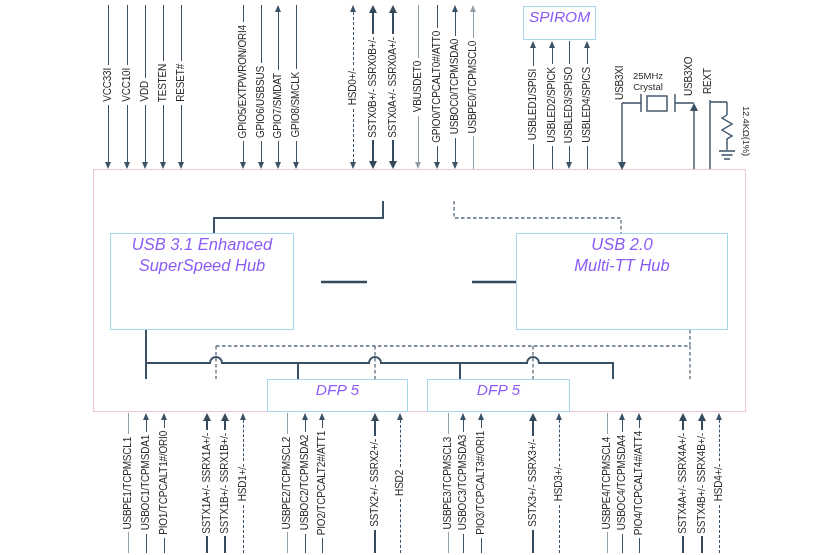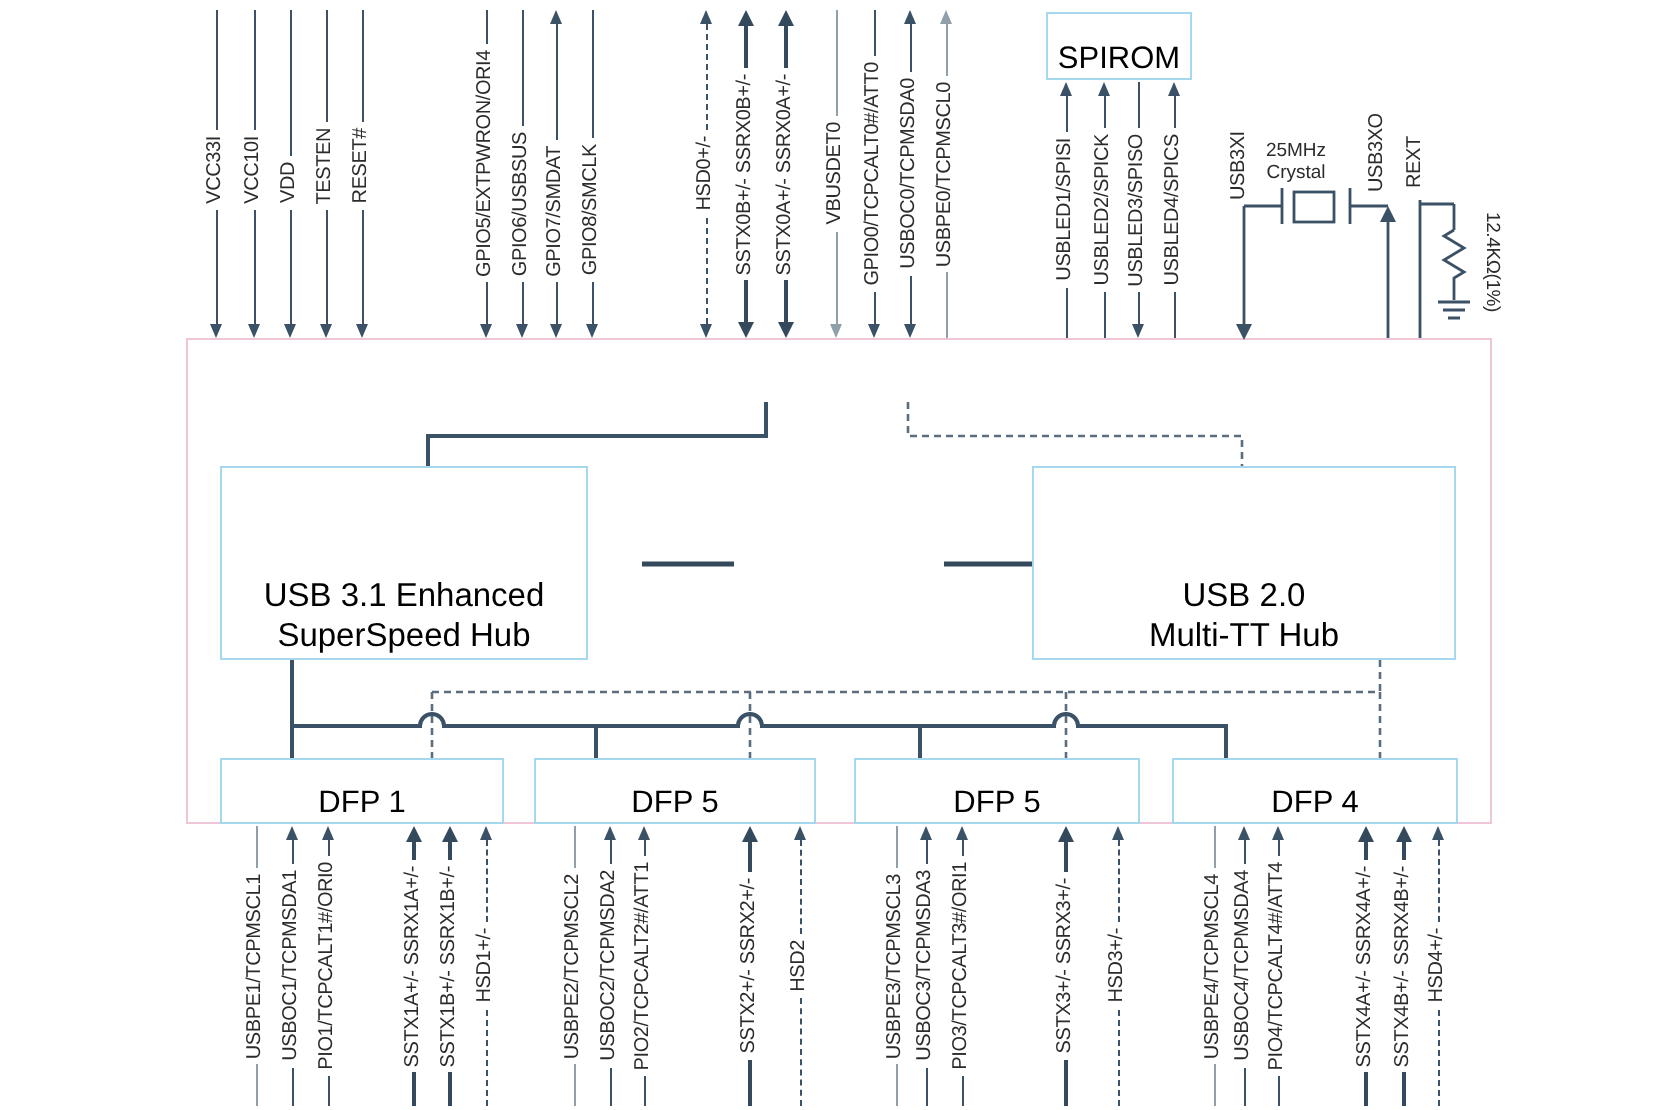--- a/index.html
+++ b/index.html
@@ -7,22 +7,22 @@
            font-family:"Liberation Sans", sans-serif; }
 
   svg.wires { position:absolute; left:0; top:0; }
   .w  { stroke:#3a5166; stroke-width:2;   fill:none; }
   .w2 { stroke:#34495c; stroke-width:2.6; fill:none; }
   .d  { stroke:#5a6e80; stroke-width:1.3; fill:none; stroke-dasharray:3.5 2.5; }
   .c  { stroke:#3a5166; stroke-width:1.4; fill:none; }
   .af { fill:#3a5166; stroke:none; }
   .crect { fill:#ffffff; stroke:#3a5166; stroke-width:1.4; }
 
-  .box { position:absolute; background:#ffffff; display:flex; align-items:flex-end; justify-content:center;
-         text-align:center; color:#000000; box-sizing:border-box; }
+  .box { position:absolute; background:#ffffff; display:flex; align-items:flex-start; justify-content:center;
+         text-align:center; color:#8b5cf6; box-sizing:border-box;font-style:italic; }
   .box.outer { border:1.5px solid #eec6d8; background:transparent; }
   .box.blue  { border:1.5px solid #a5d8ec; }
   .box span  { white-space:pre-line; line-height:1.25; }
 
   .sig { position:absolute; width:16px; display:flex; flex-direction:column; align-items:center;
          color:#3a5166; }
   .sig.gray  { color:#8fa0ab; }
   .sig.thick { color:#34495c; }
   .seg { flex:1 1 0; min-height:0; width:100%; display:flex; flex-direction:column; align-items:center; }
   .ln  { flex:1 1 0; min-height:0; width:0; border-left:1.5px solid currentColor; }
@@ -87,32 +87,26 @@
     <span>SPIROM</span>
   </div>
   <div class="box blue" style="left:110px; top:233px; width:184px; height:97px; font-size:16.5px;">
     <span>USB 3.1 Enhanced
 SuperSpeed Hub</span>
   </div>
   <div class="box blue" style="left:516px; top:233px; width:212px; height:97px; font-size:16.5px;">
     <span>USB 2.0
 Multi-TT Hub</span>
   </div>
-  <div class="box blue" style="left:110px; top:379px; width:142px; height:33px; font-size:15.5px;">
-    <span>DFP 1</span>
-  </div>
   <div class="box blue" style="left:267px; top:379px; width:141px; height:33px; font-size:15.5px;">
     <span>DFP 5</span>
   </div>
   <div class="box blue" style="left:427px; top:379px; width:143px; height:33px; font-size:15.5px;">
     <span>DFP 5</span>
   </div>
-  <div class="box blue" style="left:586px; top:379px; width:143px; height:33px; font-size:15.5px;">
-    <span>DFP 4</span>
-  </div>
 
   <div class="smalltext" style="left:620px; top:70px; width:56px;">25MHz
 Crystal</div>
   <div class="vfree" style="left:615px; top:46px; height:54px;">USB3XI</div>
   <div class="vfree" style="left:684px; top:44px; height:52px;">USB3XO</div>
   <div class="vfree" style="left:703px; top:44px; height:50px;">REXT</div>
   <div class="vfree cw" style="left:741px; top:106px; height:60px; font-size:9.5px;">12.4KΩ(1%)</div>
 
   <div></div>
 <div class="sig solid" style="left: 100px; top: 5px; height: 164px;">

